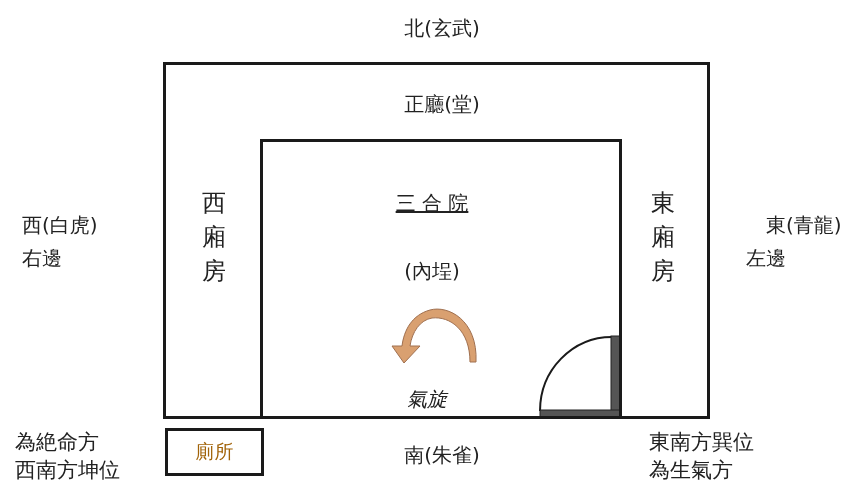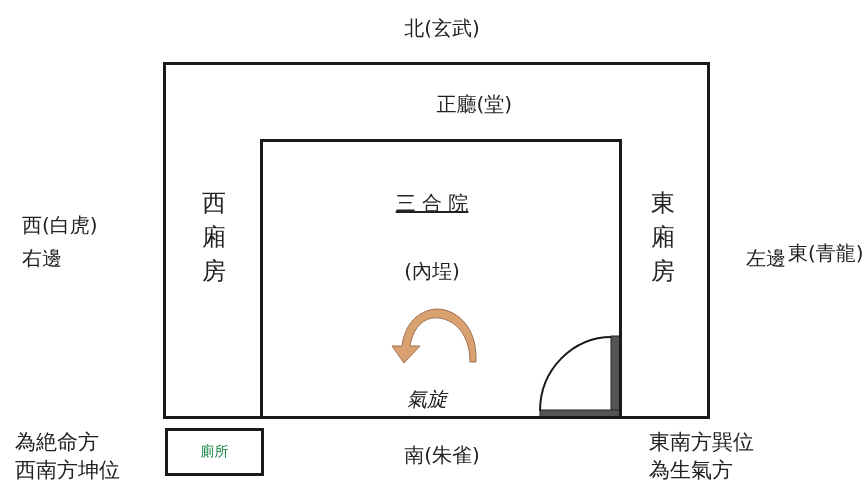--- a/index.html
+++ b/index.html
@@ -25,21 +25,21 @@
 
   <g>
     <path d="M 476 362 C 478 320, 448 305, 430 310 C 412 315, 404 330, 402 346 L 392 346 L 404 363 L 420 346 L 410 346 C 412 332, 420 320, 432 318 C 450 316, 470 330, 470 362 Z" fill="#d9a070" stroke="#a07050" stroke-width="1"></path>
   </g>
 </svg>
 
 <div class="abs lbl center" style="left:372px; top:13px; width:140px;">北(玄武)</div>
 
 <div class="box" style="left:163px; top:62px; width:547px; height:357px;"></div>
 
-<div class="abs lbl center" style="left:372px; top:89px; width:140px;text-align:right;">正廳(堂)</div>
+<div class="abs lbl center" style="left:372px; top:89px; width:140px;">正廳(堂)</div>
 
 <div class="box" style="left:260px; top:139px; width:362px; height:280px;"></div>
 
 <div class="abs lbl center" style="left:362px; top:188px; width:140px;text-decoration:underline;">三 合 院</div>
 <div class="abs lbl center" style="left:362px; top:222px; width:140px;margin-top:34px;">(內埕)</div>
 
 <div class="abs vert" style="left:199px; top:186px;">
   <span>西</span>
   <span>廂</span>
   <span>房</span>
@@ -47,27 +47,27 @@
 
 <div class="abs vert" style="left:648px; top:186px;">
   <span>東</span>
   <span>廂</span>
   <span>房</span>
 </div>
 
 <div class="abs lbl" style="left:22px; top:210px;">西(白虎)</div>
 <div class="abs lbl" style="left:22px; top:243px;text-align:right;">右邊</div>
 
-<div class="abs lbl" style="left:788px; top:210px;margin-top:28px;">東(青龍)</div>
+<div class="abs lbl" style="left:766px; top:210px;">東(青龍)</div>
 <div class="abs lbl" style="left:746px; top:243px;text-align:right;">左邊</div>
 
 <div class="abs lbl" style="left:407px; top:384px;font-style:italic;">氣旋</div>
 
 <div class="box" style="left:165px; top:428px; width:99px; height:48px; display:flex; align-items:center; justify-content:center;">
-  <span style="font-size:14px; color:#15803d;">廁所</span>
+  <span style="font-size:19px; color:#a16207;">廁所</span>
 </div>
 
 <div class="abs lbl center" style="left:372px; top:440px; width:140px;">南(朱雀)</div>
 
 <div class="abs" style="left:15px; top:428px; font-size:21px; line-height:28px;">
   <div>為絶命方</div>
   <div>西南方坤位</div>
 </div>
 
 <div class="abs" style="left:649px; top:428px; font-size:21px; line-height:28px;">

